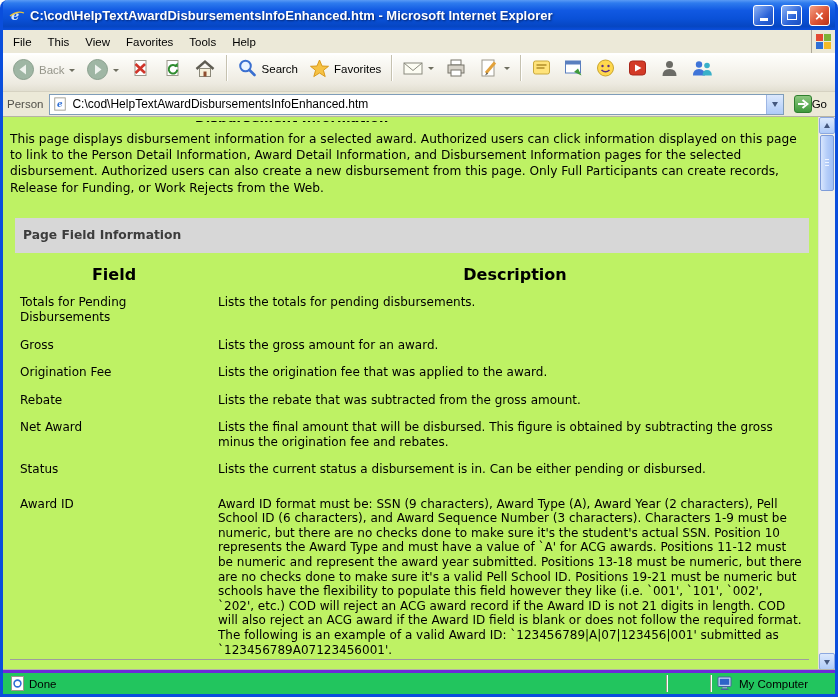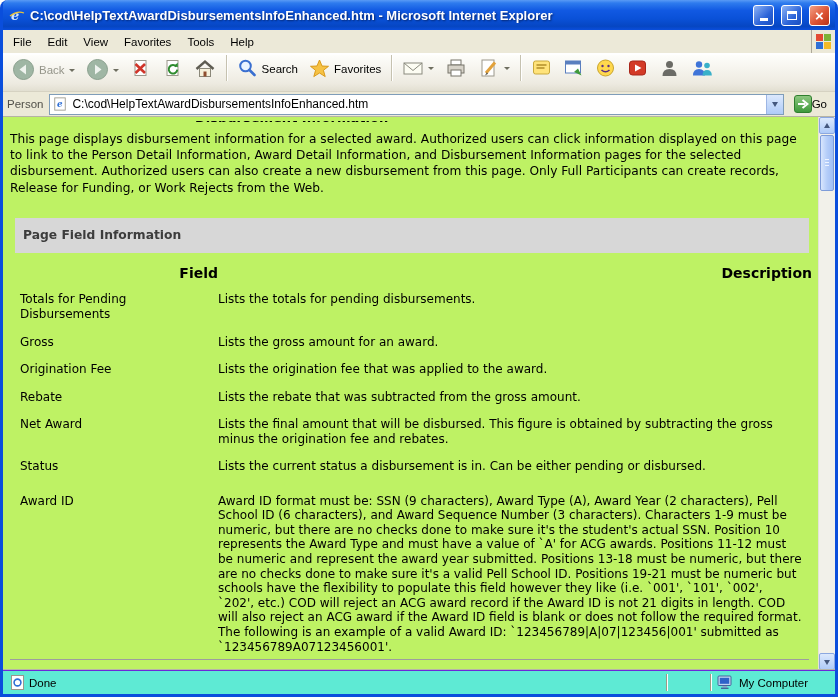--- a/index.html
+++ b/index.html
@@ -62,43 +62,43 @@
   
   .content { flex:1; min-height:0; display:flex; background:#bef264; }
   .page { flex:1; overflow:hidden; position:relative; padding:2px 6px 0 7px;
     font-family:"DejaVu Sans","Liberation Sans",sans-serif; font-size:12px; color:#000; }
   .clip-head { height:6px; overflow:hidden; margin:2px 0 0 185px; }
   .clip-head span { display:block; margin-top:-11px; font-weight:bold; font-size:13px; }
   .intro { margin-top:4px; font-size:12.2px; line-height:16.2px; }
   .section-bar { margin:22px 3px 0 5px; height:35px; background:#D7D7D7;
     display:flex; align-items:center; padding-left:8px; font-weight:bold; font-size:12.3px; color:#3C3C3C; }
   table.fields { width:100%; border-collapse:collapse; margin-top:5px; }
-  .fields th { font-weight:bold; font-size:14px; text-align:right; padding:7px 0 5px; }
+  .fields th { font-weight:bold; font-size:16px; text-align:center; padding:7px 0 5px; }
   .fields th.f { width:208px; }
   .fields td { vertical-align:top; font-size:12px; line-height:14.6px; padding:6.5px 0; }
   .fields td.f { padding-left:10px; padding-right:8px; }
   .fields td.d { padding-right:10px; }
   .fields tr.award td { padding-top:13px; }
   .bottom-rule { position:absolute; left:7px; right:9px; bottom:10px; border-top:1px solid #9E9E9E; }
 
   
   .scroll { flex:0 0 17px; display:flex; flex-direction:column; background:#F2F1EA; border-left:1px solid #E4E2D8; }
   .sbtn { flex:0 0 17px; display:flex; align-items:center; justify-content:center;
     background:linear-gradient(180deg,#DCE9FD,#AFCBF8); border:1px solid #8CA8E0; border-radius:2px; }
   .strack { flex:1; position:relative; }
   .sthumb { position:absolute; top:1px; left:1px; right:1px; height:56px;
     background:linear-gradient(90deg,#D8E6FD,#B4CDF9 50%,#A0BEF4);
     border:1px solid #7E9CD8; border-radius:2px; }
   .sthumb::after { content:""; position:absolute; left:4px; right:4px; top:50%; height:9px;
     transform:translateY(-50%);
     background:repeating-linear-gradient(180deg,#EEF4FF 0 1px,transparent 1px 3px); }
 
   
-  .statusbar { flex:0 0 24px; display:flex; align-items:center; background:#5eead4;
-    border-top:1px solid #6d28d9; box-shadow:0 -1px 0 #B8B5A6; font-size:11.5px; color:#000; padding:0 3px; }
+  .statusbar { flex:0 0 24px; display:flex; align-items:center; background:#22c55e;
+    border-top:3px solid #6d28d9; box-shadow:0 -1px 0 #B8B5A6; font-size:11.5px; color:#000; padding:0 3px; }
   .spanel { display:flex; align-items:center; gap:5px; padding:0 5px; height:100%; }
   .spanel.grow { flex:1; }
   .ssep { width:2px; height:17px; border-left:1px solid #9D9A86; border-right:1px solid #fff; }
   .spanel.zone { width:120px; }
 </style>
 </head>
 <body>
 
 <div class="window">
 
@@ -116,21 +116,21 @@
     <span class="winbtn max">
         <span class="glyph-max"></span>
       </span>
     <span class="winbtn close">
         <span class="glyph-close">×</span>
       </span>
   </div>
 
   <div class="menubar">
     <span class="menu-item">File</span>
-    <span class="menu-item">Edit</span>
+    <span class="menu-item">This</span>
     <span class="menu-item">View</span>
     <span class="menu-item">Favorites</span>
     <span class="menu-item">Tools</span>
     <span class="menu-item">Help</span>
     <span class="mspacer"></span>
     <span class="winflag">
       <span class="flaggrid">
           <i class="fr"></i>
           <i class="fg"></i>
           <i class="fb"></i>

